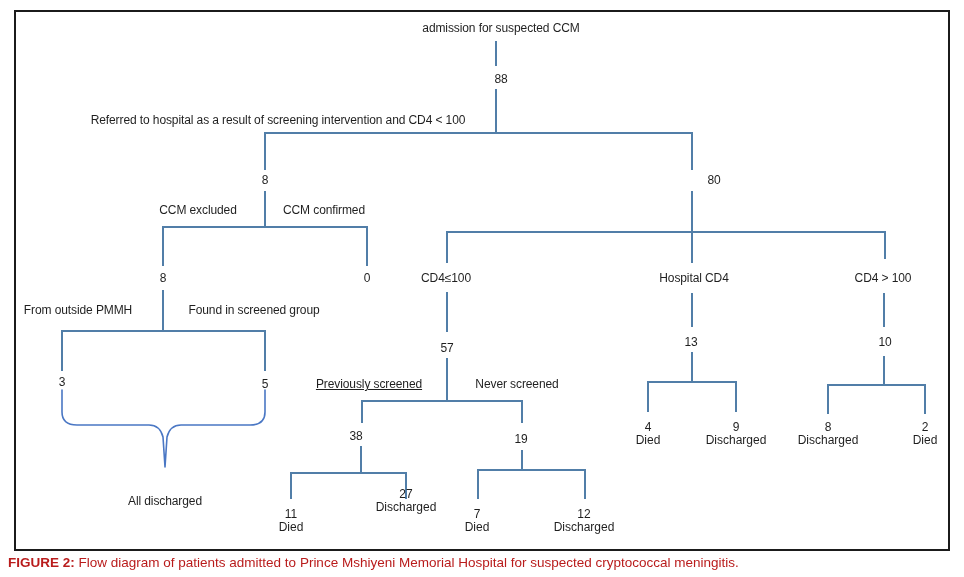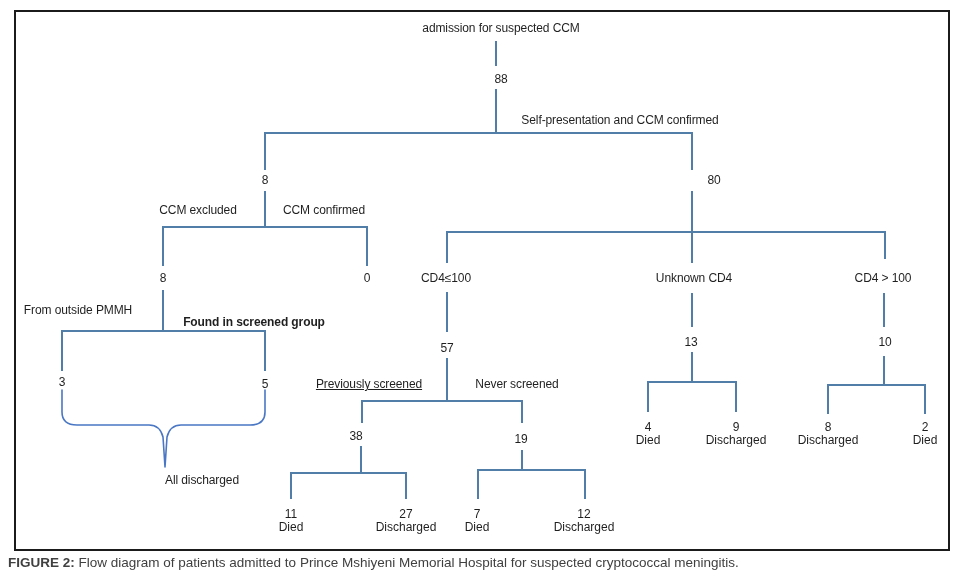--- a/index.html
+++ b/index.html
@@ -14,21 +14,21 @@
   svg.connectors{position:absolute;left:0;top:0;pointer-events:none;}
   .lbl{
     position:absolute;transform:translateX(-50%);white-space:nowrap;
     font-size:12px;letter-spacing:-0.1px;line-height:14px;
   }
   .leaf{
     position:absolute;transform:translateX(-50%);text-align:center;
     font-size:12px;line-height:13px;white-space:nowrap;
   }
   .caption{
-    position:absolute;left:8px;top:555px;font-size:13.5px;white-space:nowrap;color:#404040;
+    position:absolute;left:8px;top:555px;font-size:13.5px;white-space:nowrap;color:#b91c1c;
   }
   .caption .prefix{font-weight:bold;}
 </style>
 </head>
 <body>
 
 <div class="stage">
 
   <div class="figure-border"></div>
 
@@ -57,50 +57,50 @@
       <path d="M884 293 V327"></path>
       <path d="M884 356 V385"></path>
       <path d="M828 414 V385 H925 V414"></path>
     </g>
     <path fill="none" stroke-width="1.6" stroke-linecap="round" stroke-linejoin="round" d="M62 390 V412 Q62 425 77 425 H149 Q160 425 163 437 L165 467 L167 437 Q170 425 181 425 H250 Q265 425 265 412 V390" stroke="#4a77c4"></path>
   </svg>
 
   <div class="lbl" style="left:501px;top:21px;">admission for suspected CCM</div>
   <div class="lbl" style="left:501px;top:72px;">88</div>
 
-  <div class="lbl" style="left:620px;top:113px;">Self-presentation and CCM confirmed</div>
+  <div class="lbl" style="left:278px;top:113px;">Referred to hospital as a result of screening intervention and CD4 &lt; 100</div>
 
   <div class="lbl" style="left:265px;top:173px;">8</div>
   <div class="lbl" style="left:714px;top:173px;">80</div>
 
   <div class="lbl" style="left:198px;top:203px;">CCM excluded</div>
   <div class="lbl" style="left:324px;top:203px;">CCM confirmed</div>
 
   <div class="lbl" style="left:163px;top:271px;">8</div>
   <div class="lbl" style="left:367px;top:271px;">0</div>
   <div class="lbl" style="left:446px;top:271px;">CD4≤100</div>
-  <div class="lbl" style="left:694px;top:271px;">Unknown CD4</div>
+  <div class="lbl" style="left:694px;top:271px;">Hospital CD4</div>
   <div class="lbl" style="left:883px;top:271px;">CD4 &gt; 100</div>
 
   <div class="lbl" style="left:78px;top:303px;">From outside PMMH</div>
-  <div class="lbl" style="left:254px;top:315px;font-weight:bold;">Found in screened group</div>
+  <div class="lbl" style="left:254px;top:303px;">Found in screened group</div>
 
   <div class="lbl" style="left:447px;top:341px;">57</div>
   <div class="lbl" style="left:691px;top:335px;">13</div>
   <div class="lbl" style="left:885px;top:335px;text-align:center;">10</div>
 
   <div class="lbl" style="left:62px;top:375px;">3</div>
   <div class="lbl" style="left:265px;top:377px;">5</div>
   <div class="lbl" style="left:369px;top:377px;text-decoration:underline;">Previously screened</div>
   <div class="lbl" style="left:517px;top:377px;">Never screened</div>
 
   <div class="lbl" style="left:356px;top:429px;">38</div>
   <div class="lbl" style="left:521px;top:432px;">19</div>
 
-  <div class="lbl" style="left:165px;top:473px;margin-left:37px;">All discharged</div>
+  <div class="lbl" style="left:165px;top:494px;">All discharged</div>
 
   <div class="leaf" style="left:648px;top:421px;">
     <div>4</div>
     <div>Died</div>
   </div>
   <div class="leaf" style="left:736px;top:421px;">
     <div>9</div>
     <div>Discharged</div>
   </div>
 
@@ -110,21 +110,21 @@
   </div>
   <div class="leaf" style="left:925px;top:421px;">
     <div>2</div>
     <div>Died</div>
   </div>
 
   <div class="leaf" style="left:291px;top:508px;">
     <div>11</div>
     <div>Died</div>
   </div>
-  <div class="leaf" style="left:406px;top:508px;">
+  <div class="leaf" style="left:406px;top:488px;">
     <div>27</div>
     <div>Discharged</div>
   </div>
 
   <div class="leaf" style="left:477px;top:508px;">
     <div>7</div>
     <div>Died</div>
   </div>
   <div class="leaf" style="left:584px;top:508px;">
     <div>12</div>

